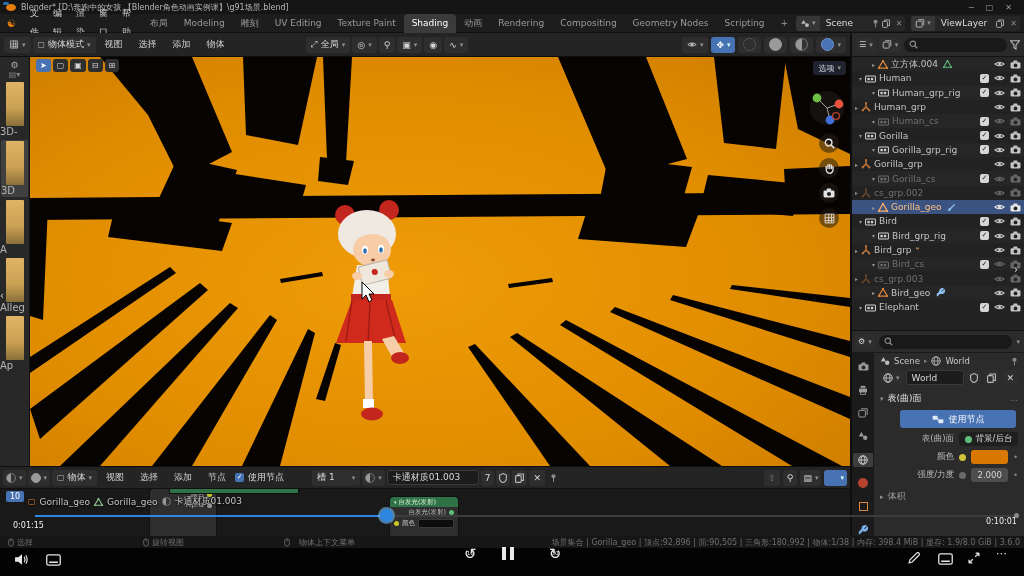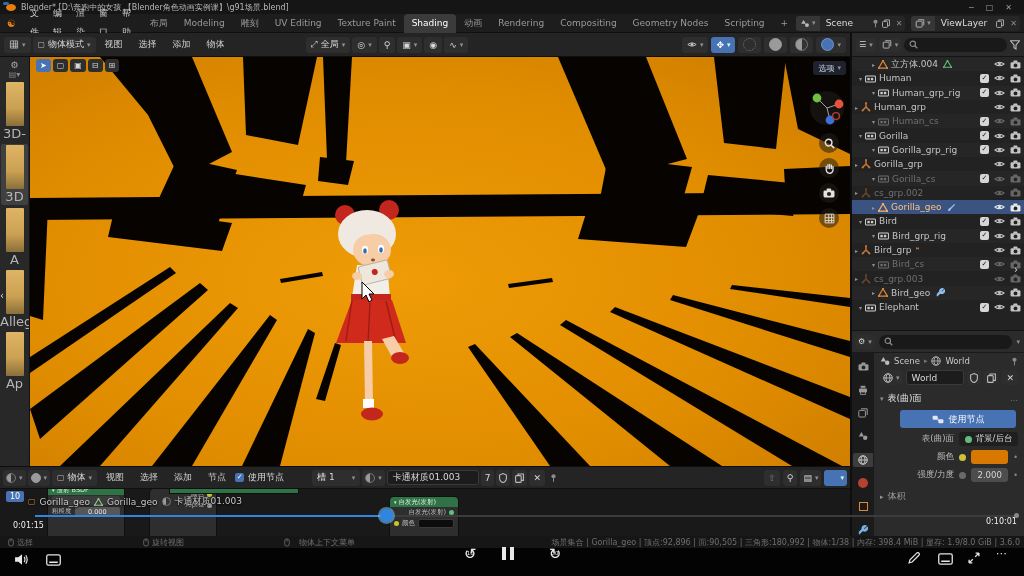--- a/index.html
+++ b/index.html
@@ -64,21 +64,21 @@
   #shhead{height:22px;background:#242424;display:flex;align-items:center;gap:2px;padding:0 3px;border-bottom:1px solid #101010}
   .node{position:absolute;border-radius:4px 4px 0 0;overflow:hidden;box-shadow:0 0 0 1px #101010}
   .nhead{height:10px;background:#2f7246;color:#d9ecdd;font-size:6.5px;display:flex;align-items:center;padding:0 4px;gap:2px}
   .nbody{background:#2e2e2e}
   .nrow{display:flex;align-items:center;font-size:6.5px;color:#bdbdbd;padding:1px 4px;gap:3px}
   .sock{width:5px;height:5px;border-radius:50%;flex:none}
   .slider{flex:1;height:9px;background:#565656;border-radius:2px;font-size:6.5px;color:#e8e8e8;display:flex;align-items:center;justify-content:center}
   
   #lstrip{left:0;top:57px;width:30px;height:409px;background:#282828;border-right:1px solid #121212;overflow:hidden}
   .thumb{width:18px;height:44px;background:linear-gradient(180deg,#dfb465,#caa052 60%,#8a6f3a);margin:3px auto 0;border-radius:1px}
-  .thlab{font-size:13px;color:#b5b5b5;text-align:center;white-space:nowrap;overflow:hidden}
+  .thlab{font-size:10px;color:#b5b5b5;text-align:left;white-space:nowrap;overflow:hidden}
   .thsel{background:#404040;border-radius:2px;padding:1px 0;margin:3px 1px 0}
   
   #statusbar{left:0;top:536px;width:1024px;height:12px;background:#161616;display:flex;align-items:center;font-size:8px;color:#6e6e6e;overflow:hidden}
   #playerbar{left:0;top:548px;width:1024px;height:28px;background:#030303}
   .pico{position:absolute;color:#e6e6e6}
   .pausebars{display:flex;gap:4px}
   .pausebars i{display:block;width:4px;height:13px;background:#e8e8e8}
   .skip{position:relative;width:20px;height:18px;color:#e8e8e8}
   .skip .g{font-size:15px;line-height:16px}
   .skip .n{position:absolute;left:0;right:0;top:6px;text-align:center;font-size:5.5px;color:#e8e8e8}
@@ -946,35 +946,20 @@
       <span class="chip" style="background:#4772b3;padding:0 3px;color:#fff">
           <span class="circbtn act" style="width:10px;height:10px;border:none"></span>
           <span class="dd" style="color:#cfe">▾</span>
         </span>
     </span>
   </div>
 
   <div style="position:relative;height:48px;overflow:hidden">
     <span style="position:absolute;left:6px;top:2px;background:#4772b3;color:#fff;font-size:8px;border-radius:2px;padding:0 4px;line-height:11px">10</span>
 
-    <div class="node" style="left:48px;top:-4px;width:76px;height:56px">
-      <div class="nhead">
-          <span style="font-size:5px">▾</span>
-          <span>漫射 BSDF</span>
-        </div>
-      <div class="nbody" style="height:46px">
-        <div class="nrow">
-            <span class="slider" style="background:#3c3c3c">&nbsp;</span>
-          </div>
-        <div class="nrow">
-            <span>粗糙度</span>
-            <span class="slider">0.000</span>
-          </div>
-      </div>
-    </div>
 
     <div class="node" style="left:150px;top:0;width:66px;height:48px">
       <div class="nbody" style="height:48px">
         <div class="nrow" style="justify-content:flex-end">
             <span>颜色</span>
             <span class="sock" style="background:#c7c729"></span>
           </div>
         <div class="nrow" style="justify-content:flex-end">
             <span>Alpha</span>
             <span class="sock" style="background:#a1a1a1"></span>

